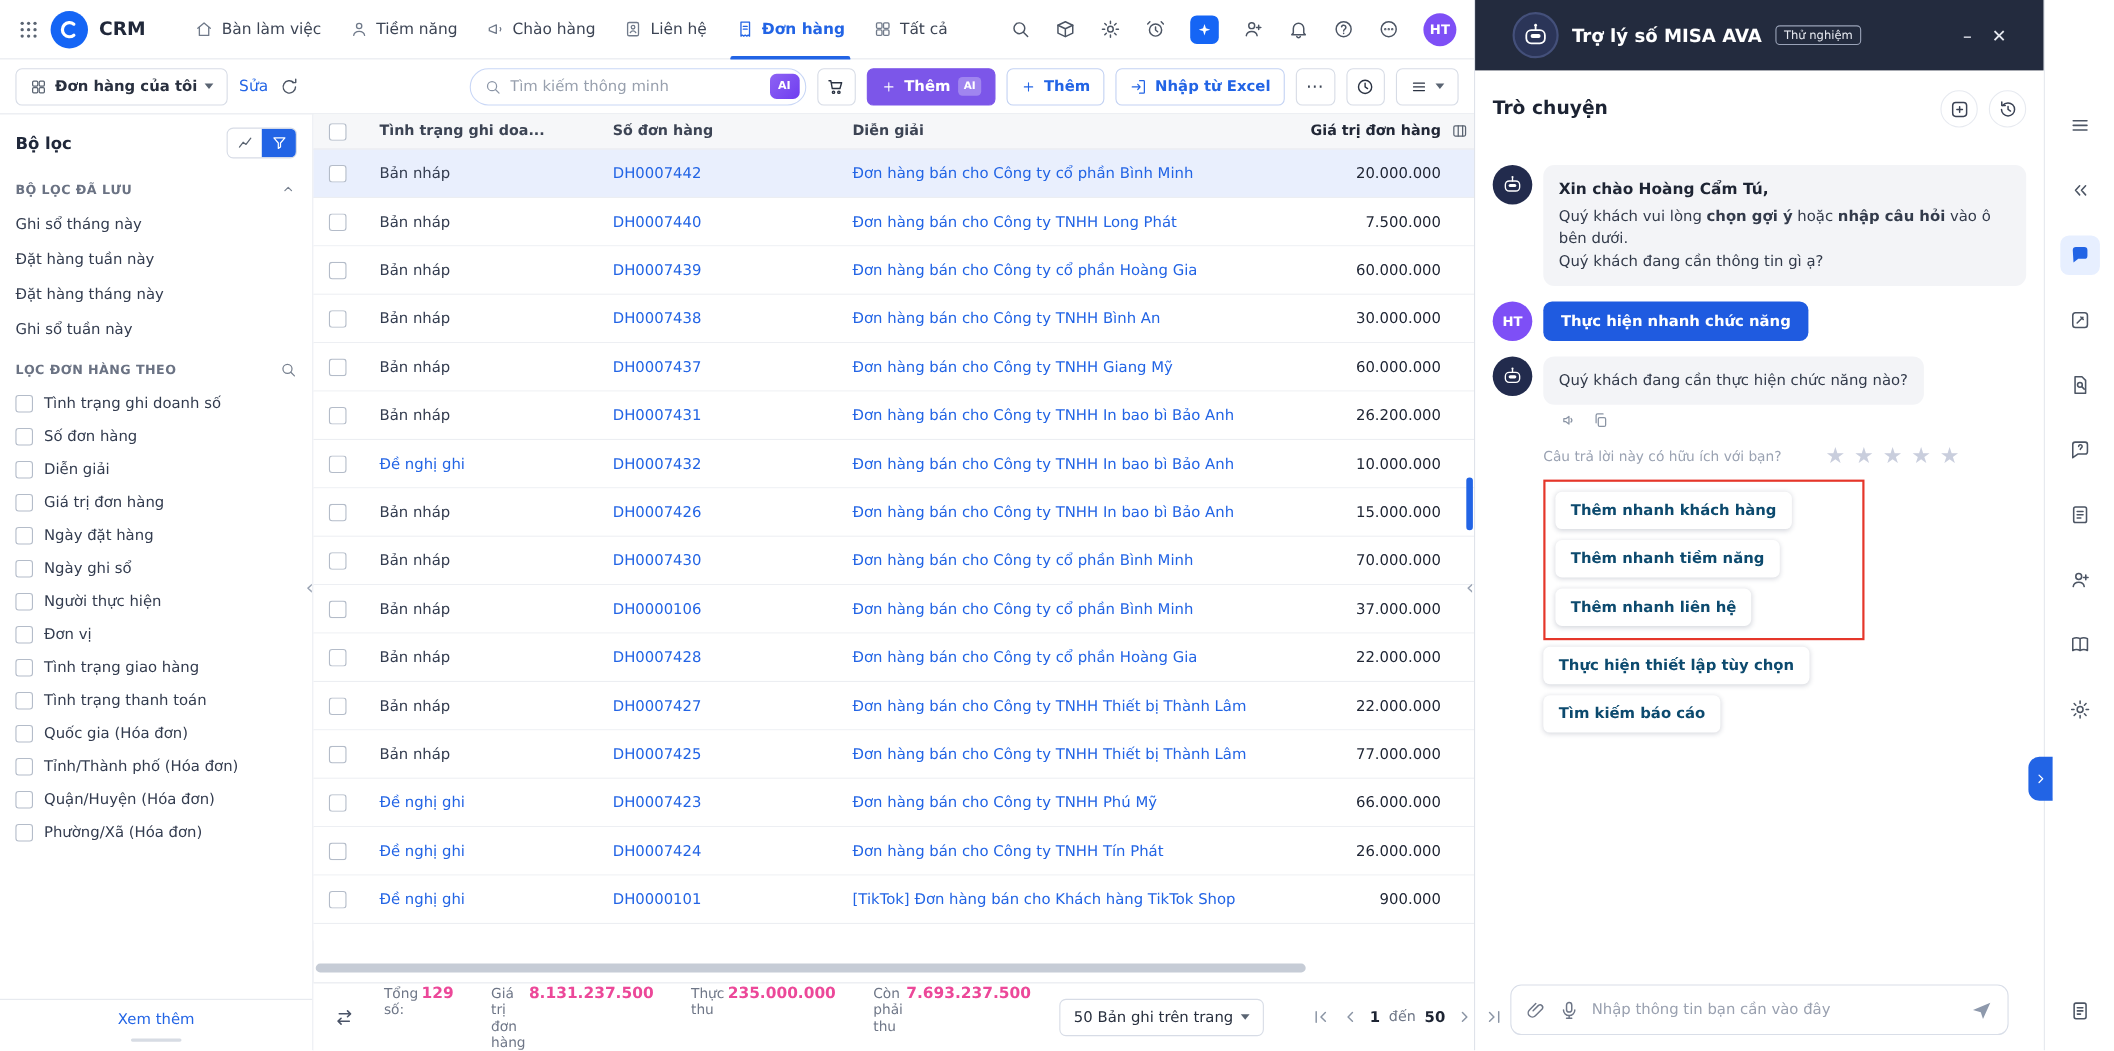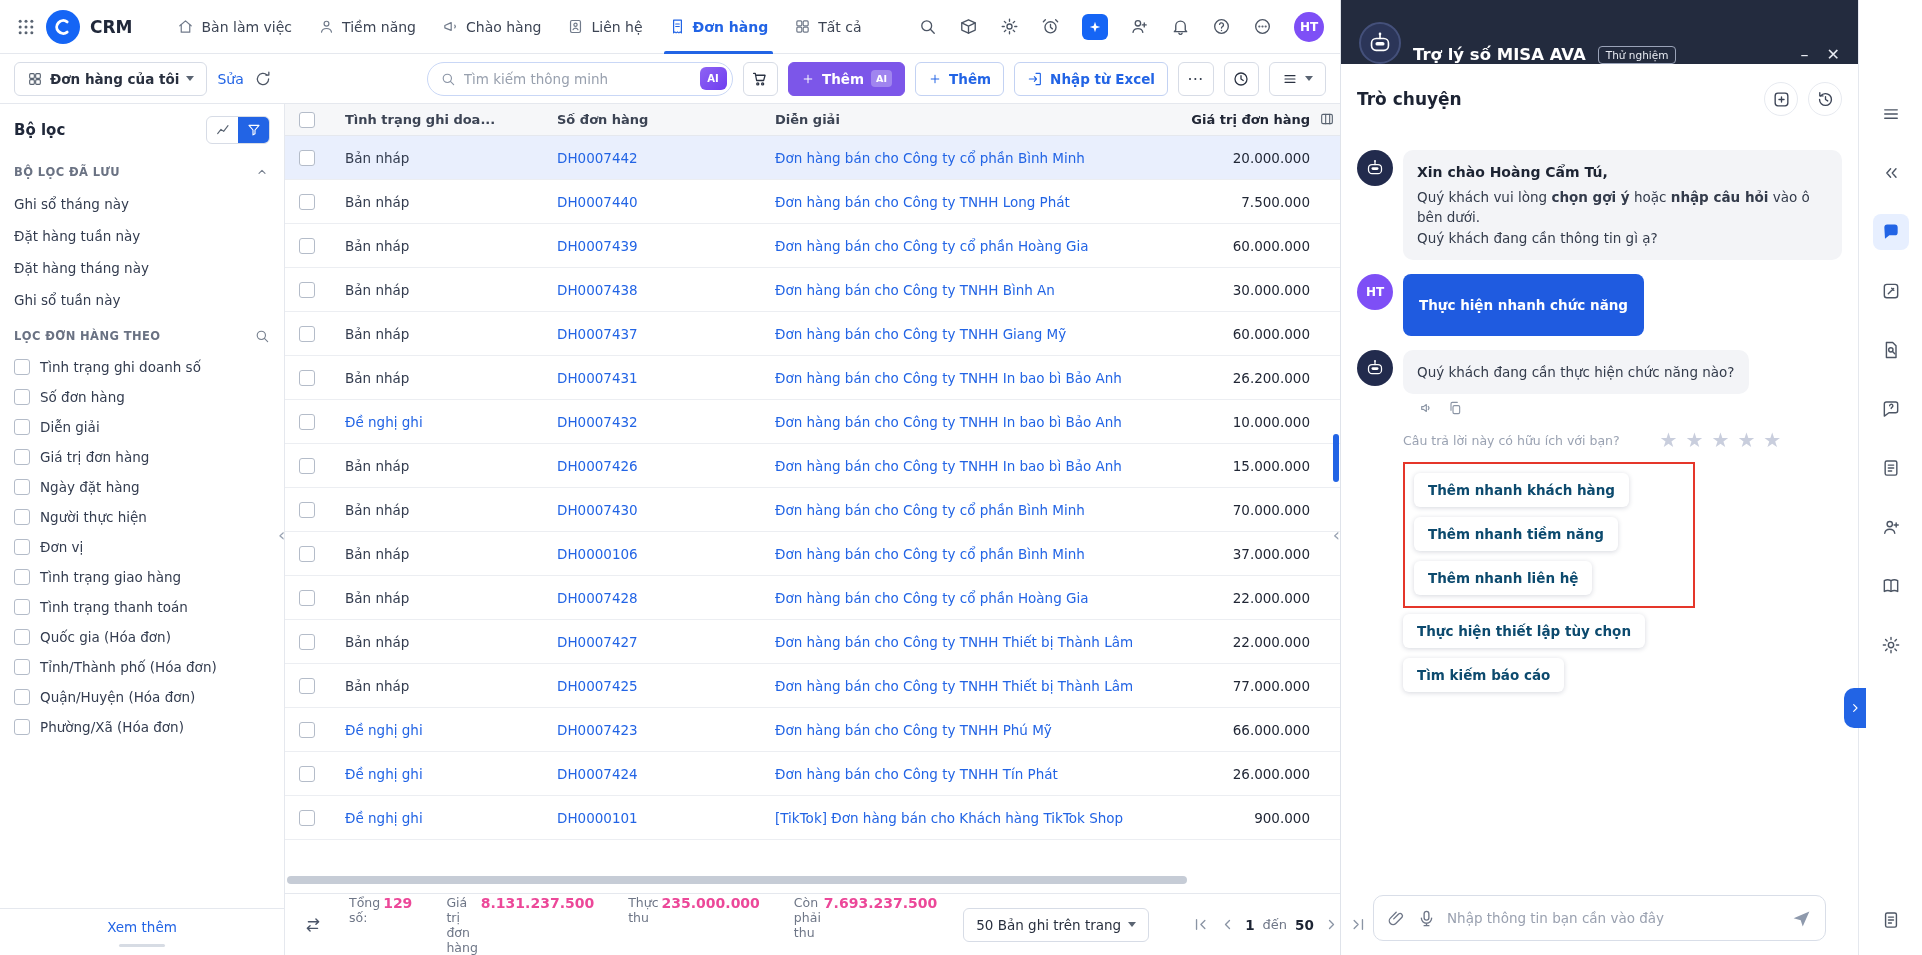--- a/index.html
+++ b/index.html
@@ -102,39 +102,39 @@
   .stat .lbl{font-size:12.5px;color:var(--muted)}
   .stat .val{font-size:14px;font-weight:bold;color:#ec4899}
   .pagesize{margin-left:auto;font-size:13.5px;color:#29303f}
   .pager{display:flex;align-items:center;gap:8px;color:#8a94a4;margin-left:16px}
   .pgic{width:19px;height:19px;cursor:pointer}
   .pager .num{font-weight:bold;color:#1d2433;font-size:13.5px}
   .pager .sep{color:var(--muted);font-size:13px}
 
   
   .chat-panel{width:518px;flex:none;display:flex;flex-direction:column;border-left:1px solid #dfe3ea;background:#fff}
-  .chat-top{height:64px;flex:none;background:var(--chatbg);display:flex;align-items:flex-end;gap:12px;padding:0 18px;color:#fff}
+  .chat-top{height:64px;flex:none;background:var(--chatbg);display:flex;align-items:center;gap:12px;padding:0 34px;color:#fff}
   .ava-logo{width:42px;height:42px;border-radius:50%;background:#2b3558;border:2px solid #44507a;display:flex;align-items:center;justify-content:center;flex:none}
   .chat-title{font-size:16.5px;font-weight:bold;white-space:nowrap}
   .beta{font-size:10.5px;border:1px solid #9aa3b8;border-radius:4px;padding:2px 7px;color:#e8ebf2;white-space:nowrap}
   .win-btns{margin-left:auto;display:flex;gap:18px;font-size:16px;color:#e8ebf2}
   .win-btns span{cursor:pointer}
   .chat-sub{display:flex;align-items:center;padding:18px 16px 10px;flex:none}
   .chat-sub .t{font-size:17px;font-weight:bold;color:#1c2333}
   .sub-actions{margin-left:auto;display:flex;gap:10px}
   .round-btn{width:34px;height:34px;border-radius:50%;border:1px solid #e7eaf0;display:flex;align-items:center;justify-content:center;color:#3a4254;cursor:pointer;background:#fff}
   .round-btn .ic{width:19px;height:19px}
   .chat-body{flex:1;padding:24px 16px 0;overflow:hidden;display:flex;flex-direction:column;min-height:0}
   .msg{display:flex;gap:10px;margin-bottom:14px;align-items:flex-start}
   .bot-ava{width:36px;height:36px;border-radius:50%;background:#222b4d;display:flex;align-items:center;justify-content:center;flex:none}
   .bubble{background:#f3f4f7;border-radius:10px;padding:12px 14px;font-size:13.5px;color:#333b4b;line-height:1.5}
   .bubble.grow{flex:1}
   .b-title{font-weight:bold;font-size:14px;color:#1d2433;margin-bottom:4px}
   .user-ava{width:36px;height:36px;border-radius:50%;background:var(--avatar);color:#fff;font-weight:bold;font-size:12px;display:flex;align-items:center;justify-content:center;flex:none}
-  .action-pill{background:#1f5be0;color:#fff;font-weight:bold;font-size:13.5px;border-radius:8px;padding:23px 16px;cursor:pointer;margin-top:0}
+  .action-pill{background:#1f5be0;color:#fff;font-weight:bold;font-size:13.5px;border-radius:8px;padding:10px 16px;cursor:pointer;margin-top:0}
   .mb6{margin-bottom:6px}
   .msg-tools{display:flex;gap:12px;margin:0 0 12px 62px;color:#8a94a4}
   .msg-tools .ic{cursor:pointer}
   .rating{display:flex;align-items:center;gap:40px;margin:2px 0 12px 46px}
   .rating .q{font-size:12.5px;color:#9aa2b2;white-space:nowrap}
   .stars{display:flex;gap:8px;font-size:20px;color:var(--star);line-height:1;cursor:pointer}
   .chips{margin-left:46px}
   .chipbox{border:2.5px solid var(--red);width:292px;padding:9px 9px 1px 9px;margin-bottom:6px}
   .chip{display:table;background:#fff;border-radius:6px;box-shadow:0 1px 5px rgba(30,40,70,.18);padding:9px 14px;color:#0c4a6e;font-weight:bold;font-size:13.5px;margin-bottom:10px;cursor:pointer;white-space:nowrap}
   .chat-input{margin:10px 32px 14px;height:46px;flex:none;border:1px solid #d9dee8;border-radius:10px;display:flex;align-items:center;gap:11px;padding:0 13px}
@@ -446,20 +446,24 @@
             <span class="cb"></span>
             <span>Diễn giải</span>
           </div>
           <div class="cb-row">
             <span class="cb"></span>
             <span>Giá trị đơn hàng</span>
           </div>
           <div class="cb-row">
             <span class="cb"></span>
             <span>Ngày đặt hàng</span>
+          </div>
+          <div class="cb-row">
+            <span class="cb"></span>
+            <span>Ngày ghi sổ</span>
           </div>
           <div class="cb-row">
             <span class="cb"></span>
             <span>Người thực hiện</span>
           </div>
           <div class="cb-row">
             <span class="cb"></span>
             <span>Đơn vị</span>
           </div>
           <div class="cb-row">

